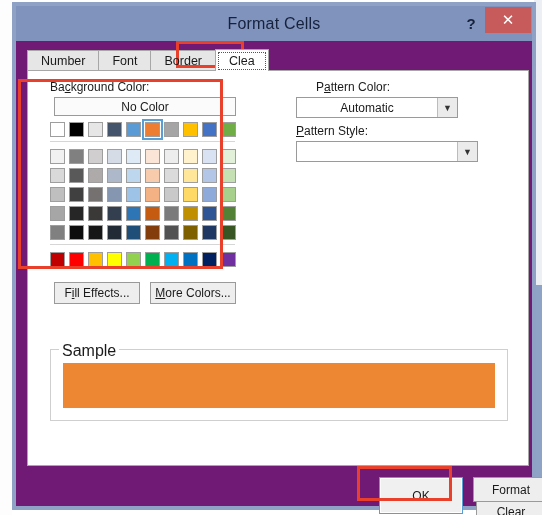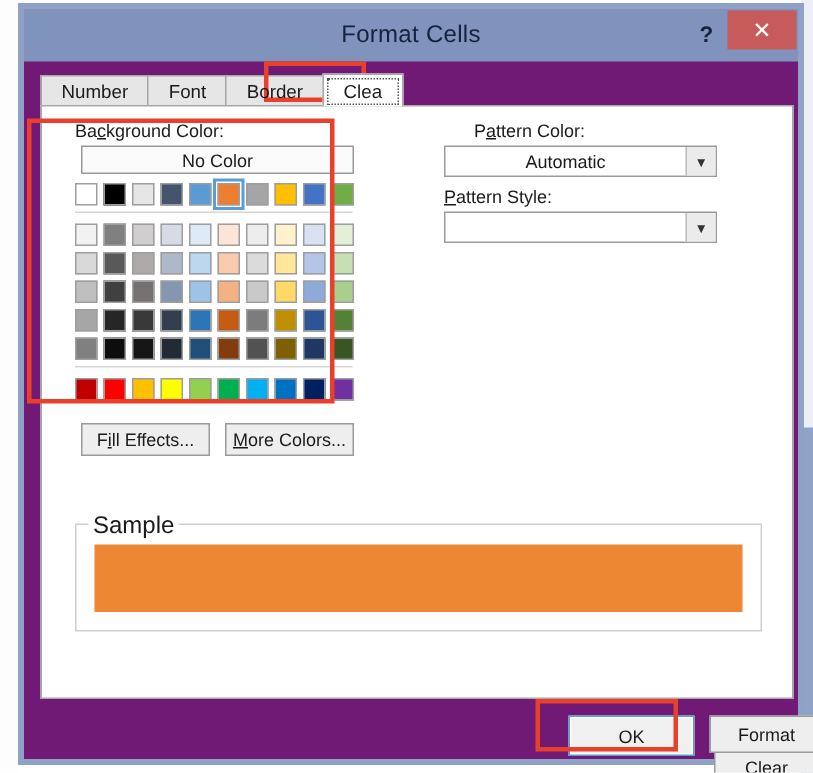--- a/index.html
+++ b/index.html
@@ -273,21 +273,21 @@
     width: 19px;
     height: 19px;
     background: #ebebeb;
     border-left: 1px solid #bcbcbc;
     display: flex;
     align-items: center;
     justify-content: center;
     font-size: 9px;
     color: #333;
   }
-  #pattern-color-combo { left: 268px; top: 26px; width: 182px; }
+  #pattern-color-combo { left: 268px; top: 26px; width: 162px; }
   #pattern-style-combo { left: 268px; top: 70px; width: 182px; }
 
   
   #sample-group {
     position: absolute;
     left: 22px; top: 278px;
     width: 458px; height: 72px;
     border: 1px solid #cfcfcf;
     box-sizing: border-box;
   }
@@ -309,21 +309,21 @@
   #clear-button {
     position: absolute;
     left: 448px; top: 430px;
     width: 70px; height: 22px;
   }
 
   
   #ok-button {
     position: absolute;
     left: 363px; top: 471px;
-    width: 84px; height: 27px;
+    width: 84px; height: 37px;
     border: 1px solid #5a9fd4;
     background: #f0f0f0;
     box-shadow: inset 0 0 0 1px #ffffff;
   }
   #cancel-button {
     position: absolute;
     left: 457px; top: 471px;
     width: 76px; height: 25px;
   }
 </style>

